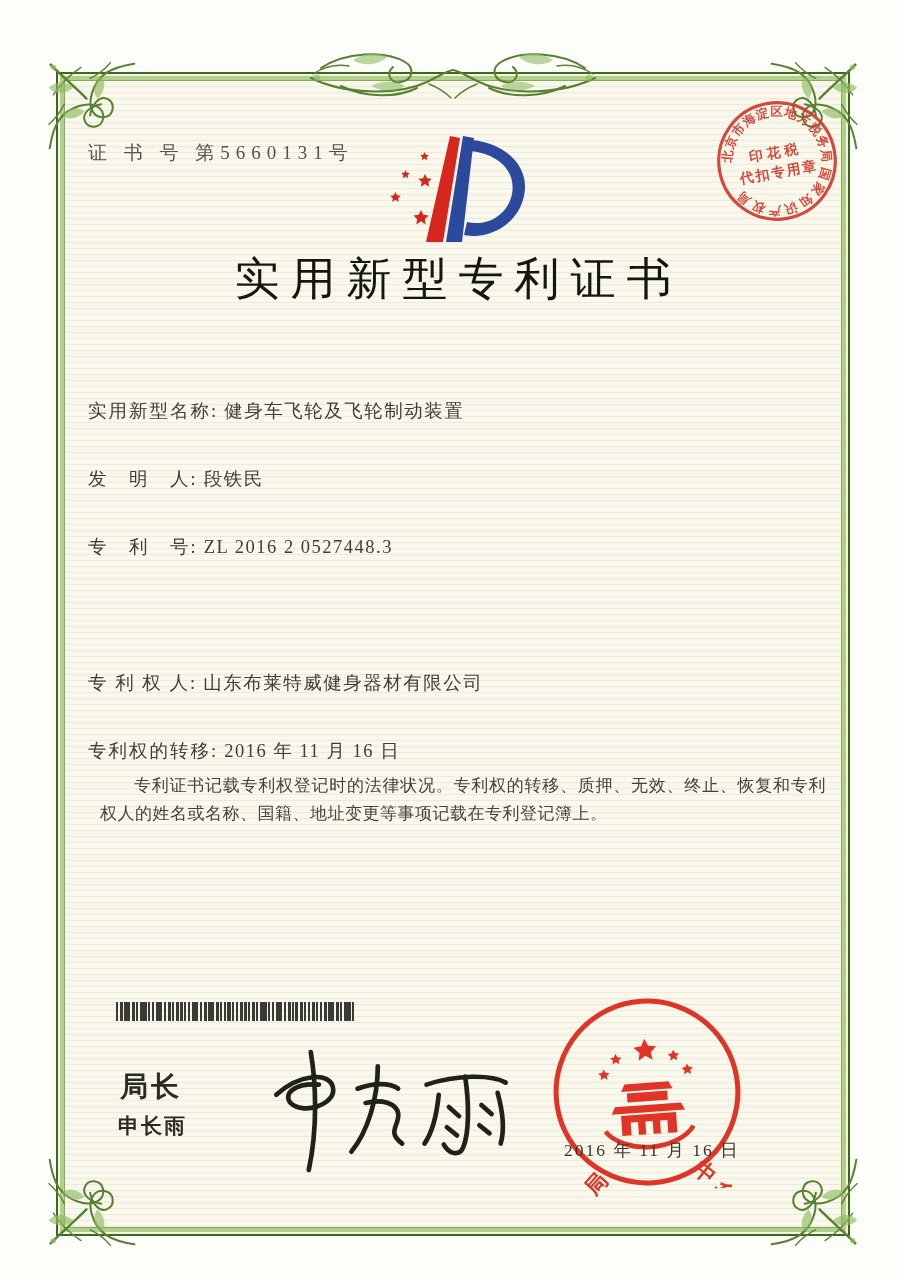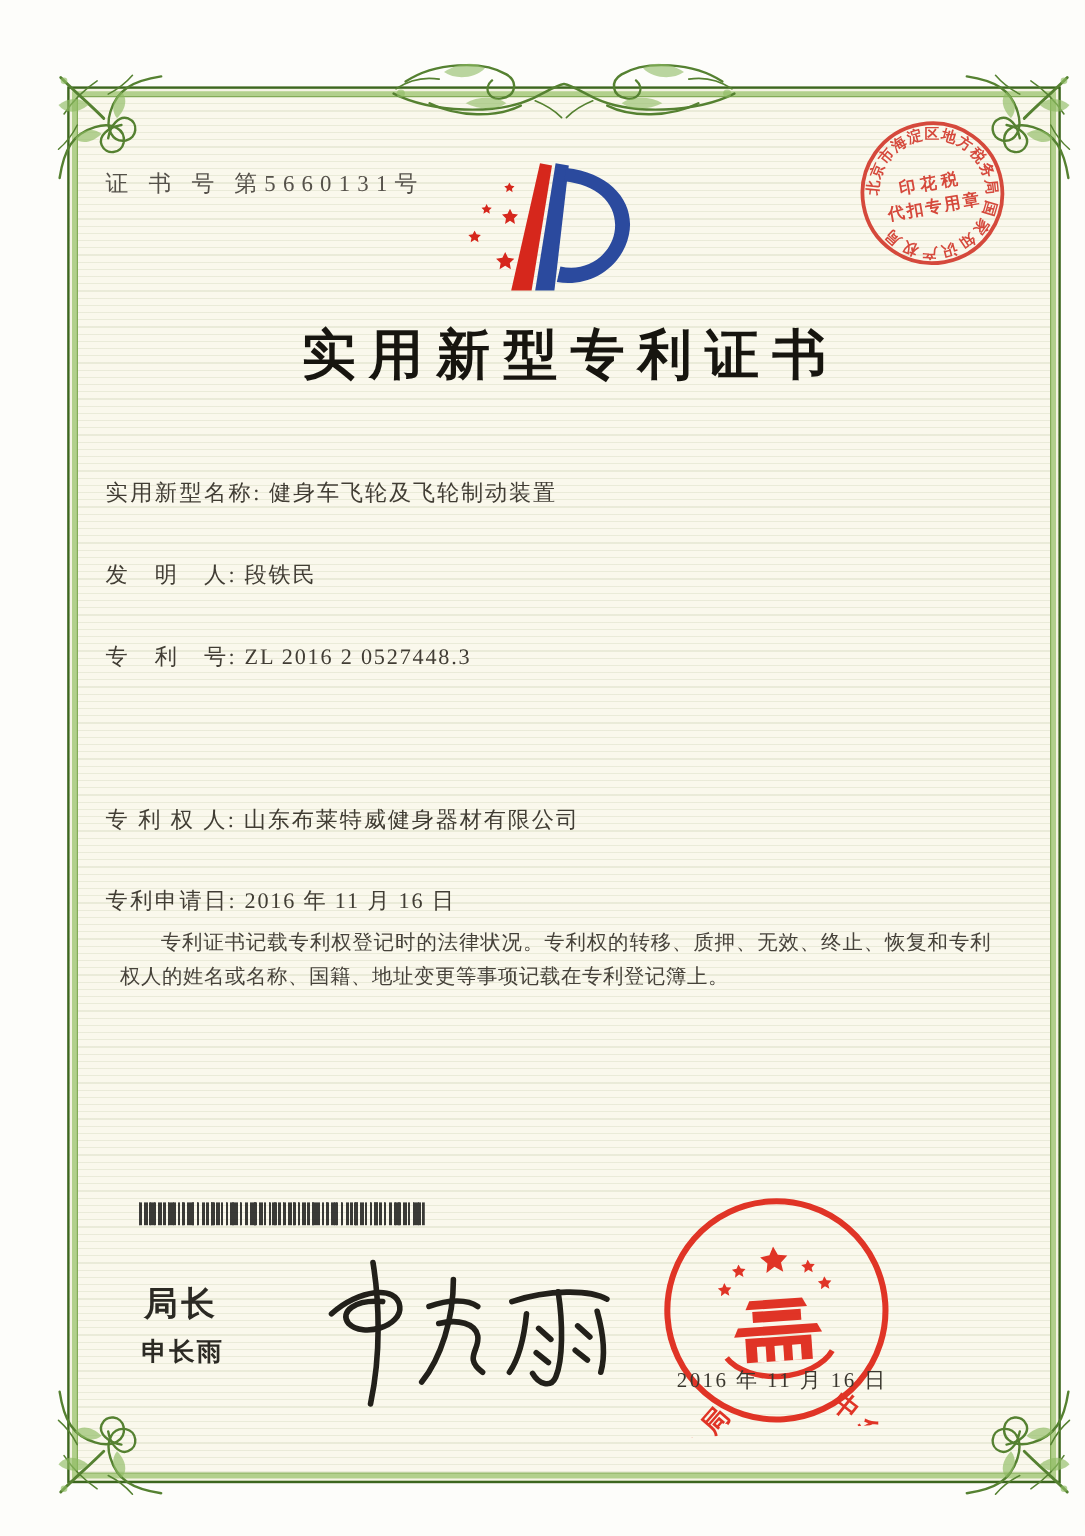--- a/index.html
+++ b/index.html
@@ -7,32 +7,31 @@
     width:904px;height:1280px;position:relative;overflow:hidden;
     background:#fdfdfa;
     font-family:"Liberation Serif","DejaVu Serif",serif;
   }
   .cert{
     position:absolute;left:56px;top:72px;width:790px;height:1160px;
     background-color:#faf8ec;
     background-image:repeating-linear-gradient(180deg,rgba(170,182,138,.20) 0 1px,rgba(255,255,255,0) 1px 6px);
     border:2px solid #3c671f;
     box-shadow:inset 0 0 0 2px #f5f3e4, inset 0 0 0 6px #b2d08c, inset 0 0 0 7px #84ab58;
-    padding-left:34px;
   }
   .ornament{position:absolute;pointer-events:none;}
   .cert-no{
     position:absolute;left:30px;top:66px;
     font-size:19px;letter-spacing:6px;color:#55514a;
   }
   .logo{position:absolute;left:330px;top:56px;width:140px;height:115px;}
   .tax-stamp{position:absolute;left:640px;top:8px;width:158px;height:158px;transform:rotate(-10deg);opacity:.9;}
   .title{
-    position:absolute;left:0;top:192px;width:100%;text-align:center;
-    font-size:45px;font-weight:bold;letter-spacing:11px;color:#17150f;text-indent:11px;
+    position:absolute;left:0;top:175px;width:100%;text-align:center;
+    font-size:45px;font-weight:normal;letter-spacing:11px;color:#17150f;text-indent:11px;
   }
   .field{position:absolute;left:30px;font-size:18.5px;color:#413d34;letter-spacing:1.5px;white-space:nowrap;}
   .field .lbl{letter-spacing:2px;}
   .f0{top:324px}.f1{top:392px}.f2{top:460px}.f3{top:528px}.f4{top:596px}.f5{top:664px}
   .body-text{
     position:absolute;left:42px;top:698px;width:726px;
     font-size:17px;line-height:27.5px;color:#46423a;text-align:justify;letter-spacing:.5px;
   }
   .body-text p{margin:0;text-indent:2em;}
   .barcode{
@@ -142,21 +141,21 @@
     <text x="80" y="76" text-anchor="middle" font-size="14" letter-spacing="4" fill="#d2372a" font-weight="bold">印花税</text>
     <text x="80" y="96" text-anchor="middle" font-size="14" letter-spacing="2" fill="#d2372a" font-weight="bold">代扣专用章</text>
   </svg>
 
   <div class="title">实用新型专利证书</div>
 
   <div class="field f0"><span class="lbl">实用新型名称:</span> <span>健身车飞轮及飞轮制动装置</span></div>
   <div class="field f1"><span class="lbl">发　明　人:</span> <span>段铁民</span></div>
   <div class="field f2"><span class="lbl">专　利　号:</span> <span>ZL 2016 2 0527448.3</span></div>
   <div class="field f4"><span class="lbl">专 利 权 人:</span> <span>山东布莱特威健身器材有限公司</span></div>
-  <div class="field f5"><span class="lbl">专利申请日:</span> <span>2016 年 11 月 16 日</span></div>
+  <div class="field f5"><span class="lbl">专利权的转移:</span> <span>2016 年 11 月 16 日</span></div>
 
   <div class="body-text">
     <p>专利证书记载专利权登记时的法律状况。专利权的转移、质押、无效、终止、恢复和专利权人的姓名或名称、国籍、地址变更等事项记载在专利登记簿上。</p>
   </div>
 
   <div class="barcode"></div>
 
   <div class="officer-role">局长</div>
   <div class="officer-name">申长雨</div>
 

